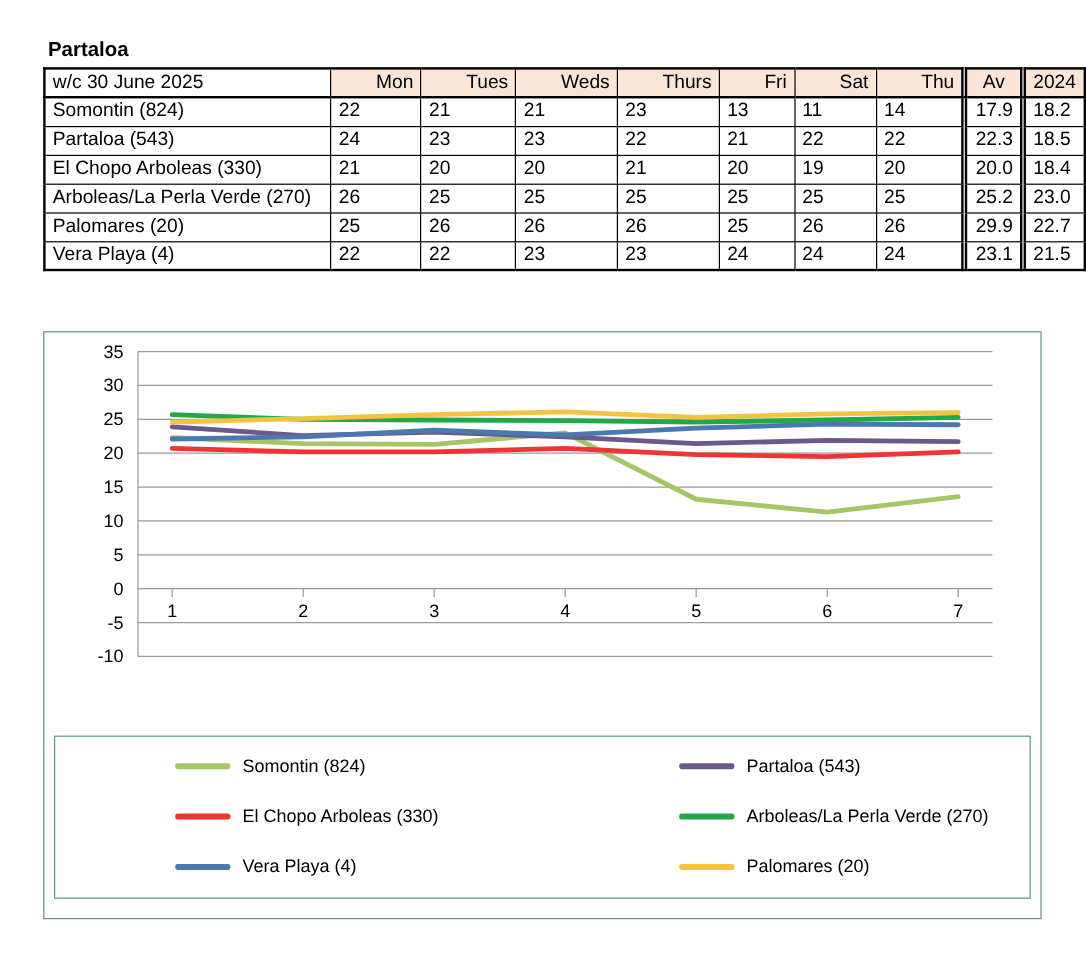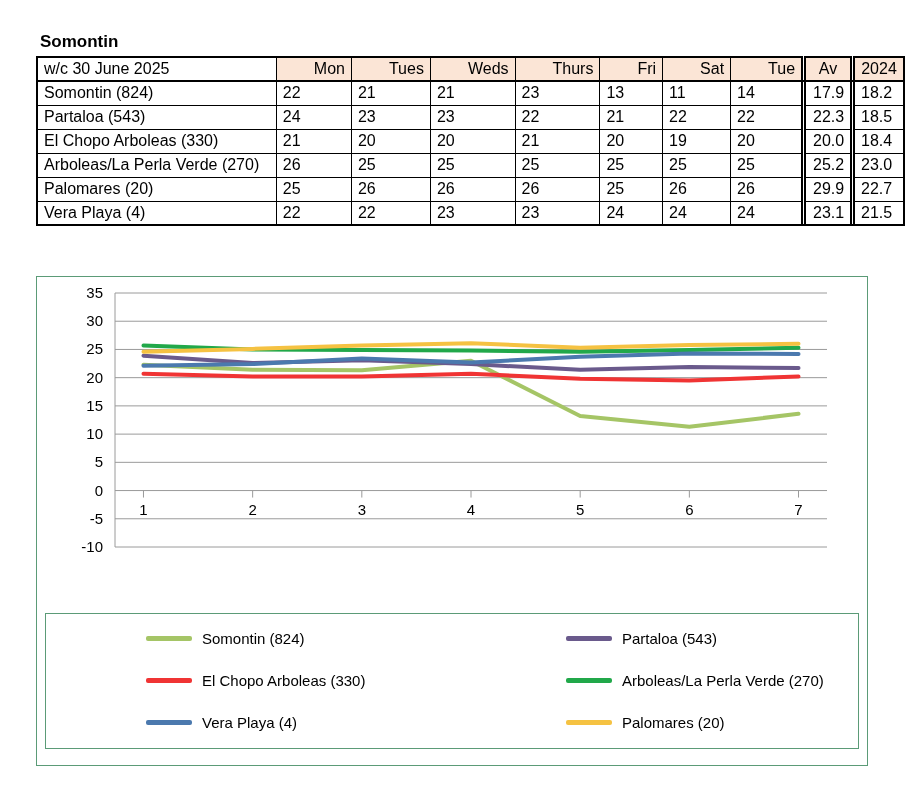--- a/index.html
+++ b/index.html
@@ -72,21 +72,20 @@
     text-align: center;
     width: 52px;
     background: #fbe5d6;
   }
   table.data .avv {
     text-align: right;
     width: 52px;
     margin-left: 40px;
   }
   table.data .yrh {
-    text-align: center;
     width: 52px;
     background: #fbe5d6;
     margin-left: 12px;
   }
   table.data .yrv {
     text-align: left;
     width: 52px;
   }
   
   table.data tr.header td { border-bottom: 2px solid #000; }
@@ -142,34 +141,34 @@
     font-size: 15px;
     fill: #000;
     font-family: "Liberation Sans", sans-serif;
   }
 </style>
 </head>
 <body>
 
 <div id="root">
 
-  <div class="title">Somontin</div>
+  <div class="title">Partaloa</div>
 
   <div class="table-wrap">
     <table class="data">
       <tbody id="table-body">
           <tr class="header">
             <td class="lbl">w/c 30 June  2025</td>
             <td class="day">Mon</td>
             <td class="day">Tues</td>
             <td class="day">Weds</td>
             <td class="day">Thurs</td>
             <td class="day">Fri</td>
             <td class="day">Sat</td>
-            <td class="day lastcol">Tue</td>
+            <td class="day lastcol">Thu</td>
             <td class="gap"></td>
             <td class="avh">Av</td>
             <td class="gap"></td>
             <td class="yrh">2024</td>
           </tr>
           <tr>
             <td class="lbl">Somontin (824)</td>
             <td class="daynum">22</td>
             <td class="daynum">21</td>
             <td class="daynum">21</td>

